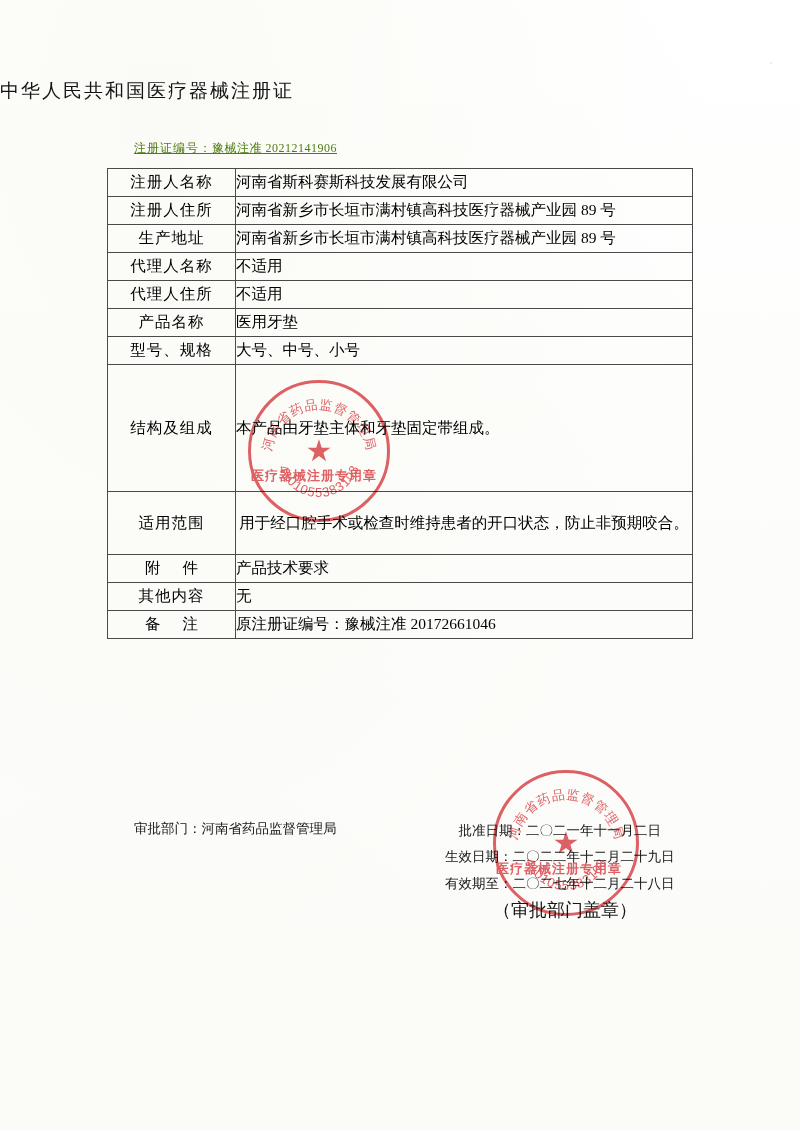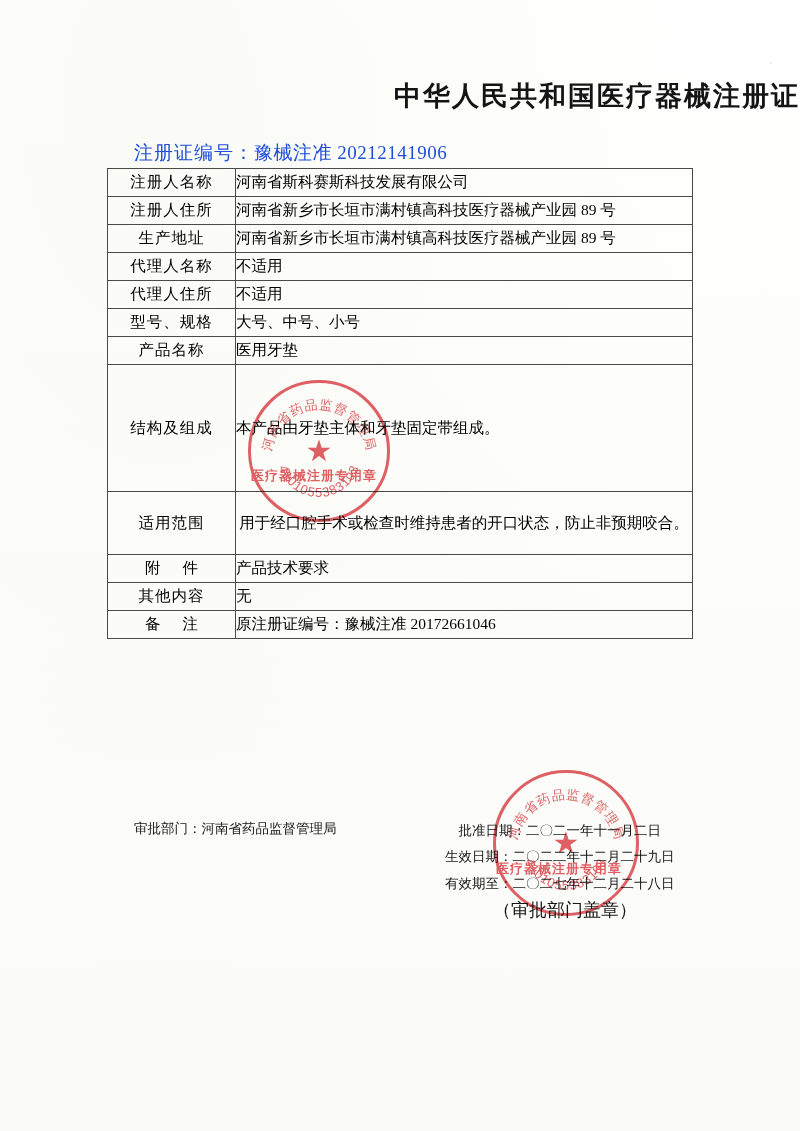--- a/index.html
+++ b/index.html
@@ -27,34 +27,35 @@
     background:
       radial-gradient(ellipse at 20% 10%, rgba(250,250,245,0.9) 0%, rgba(255,255,255,0) 60%),
       linear-gradient(180deg, #ffffff 0%, #fcfcfa 55%, #fbfbf8 100%);
     pointer-events: none;
   }
   .doc-title {
     position: absolute;
     top: 78px;
     left: 0;
     width: 100%;
-    text-align: right;
-    font-size: 27px;
-    font-weight: bold;
+    text-align: left;
+    font-size: 19px;
+    font-weight: normal;
     letter-spacing: 2px;
     font-family: "DejaVu Serif", "Liberation Serif", serif;
     color: #141414;
   }
   .cert-no {
     position: absolute;
     top: 140px;
     left: 134px;
-    font-size: 19px;
+    font-size: 12px;
     letter-spacing: 0.5px;
-    color: #1d4ed8;
+    color: #4d7c0f;
+    text-decoration: underline;
   }
   .cert-no .label { letter-spacing: 1px; }
   table.main {
     position: absolute;
     top: 168px;
     left: 107px;
     width: 586px;
     border-collapse: collapse;
     table-layout: fixed;
   }
@@ -197,26 +198,26 @@
       </tr>
       <tr class="r-normal">
         <td class="key">代理人名称</td>
         <td class="val">不适用</td>
       </tr>
       <tr class="r-normal">
         <td class="key">代理人住所</td>
         <td class="val">不适用</td>
       </tr>
       <tr class="r-normal">
+        <td class="key">产品名称</td>
+        <td class="val">医用牙垫</td>
+      </tr>
+      <tr class="r-normal">
         <td class="key">型号、规格</td>
         <td class="val">大号、中号、小号</td>
-      </tr>
-      <tr class="r-normal">
-        <td class="key">产品名称</td>
-        <td class="val">医用牙垫</td>
       </tr>
       <tr class="r-struct">
         <td class="key">结构及组成</td>
         <td class="val">本产品由牙垫主体和牙垫固定带组成。</td>
       </tr>
       <tr class="r-scope">
         <td class="key">适用范围</td>
         <td class="val multiline">用于经口腔手术或检查时维持患者的开口状态，防止非预期咬合。</td>
       </tr>
       <tr class="r-normal">

